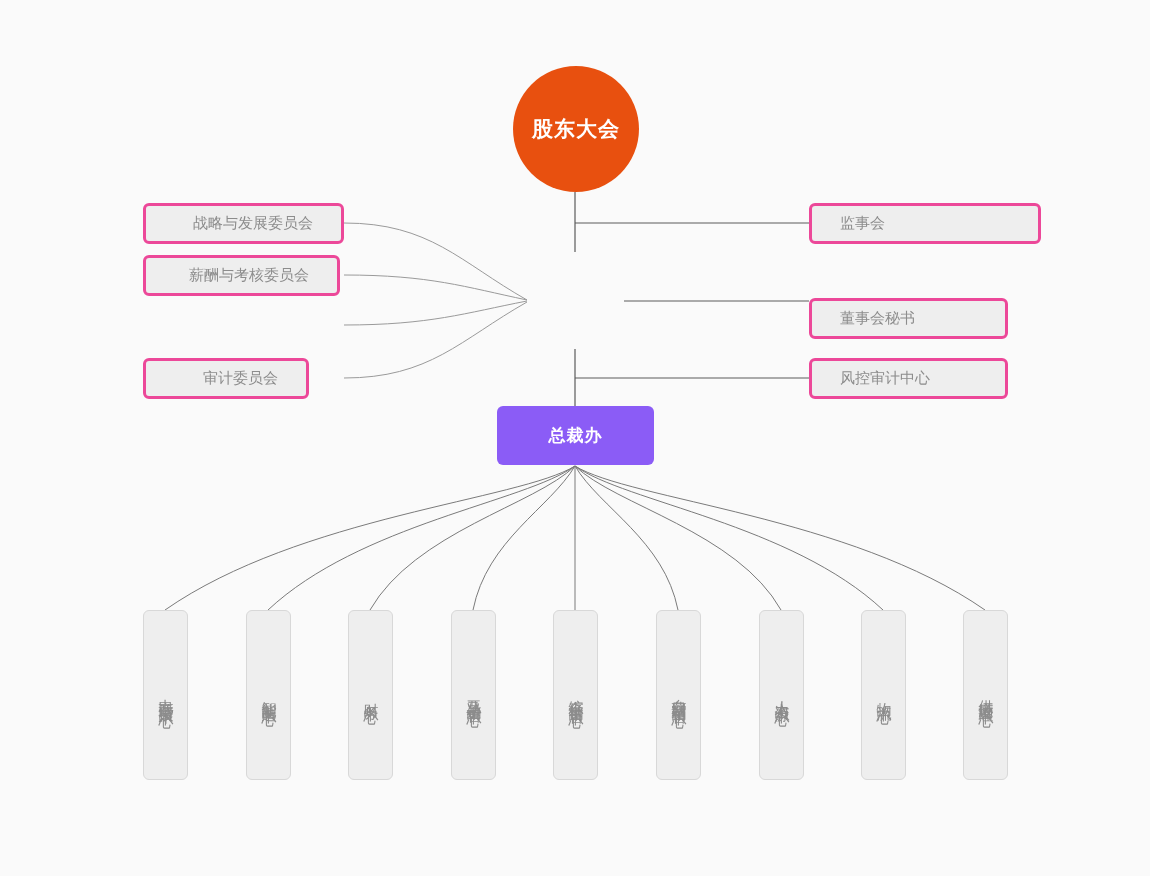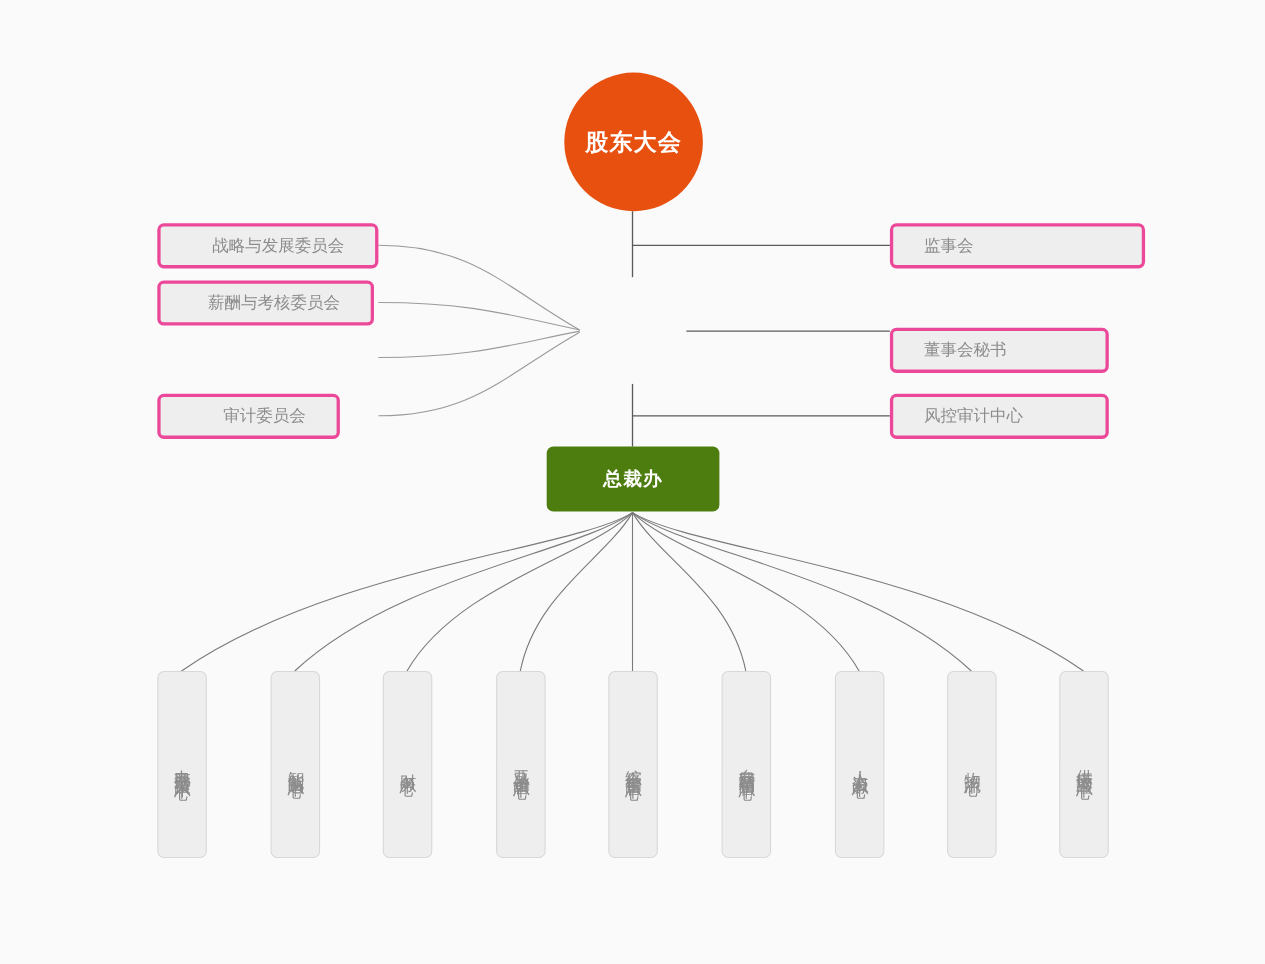--- a/index.html
+++ b/index.html
@@ -44,21 +44,21 @@
   }
   #node-board {
     left: 527px; top: 252px;
     width: 97px; height: 97px;
     font-size: 17px;
   }
   
   #node-president {
     left: 497px; top: 406px;
     width: 157px; height: 59px;
-    background: #4d7c0f;
+    background: #8b5cf6;
     border-radius: 6px;
     display: flex;
     align-items: center;
     justify-content: center;
     color: #ffffff;
     font-size: 17px;
     font-weight: bold;
     letter-spacing: 1px;
   }
   

